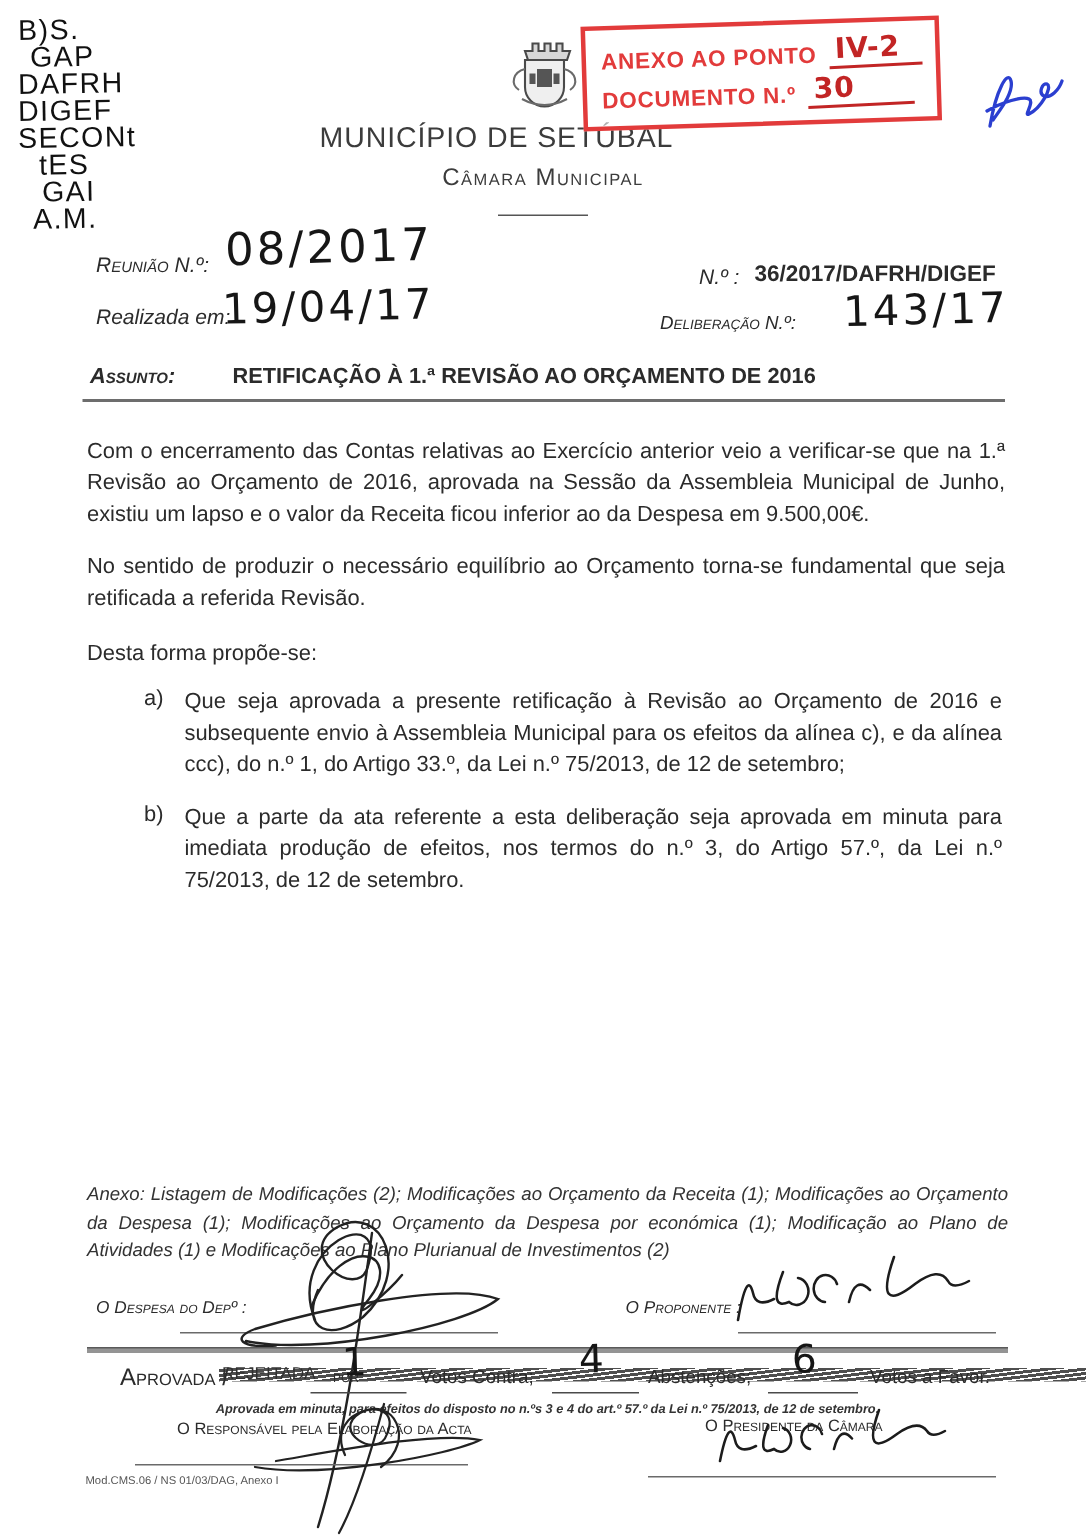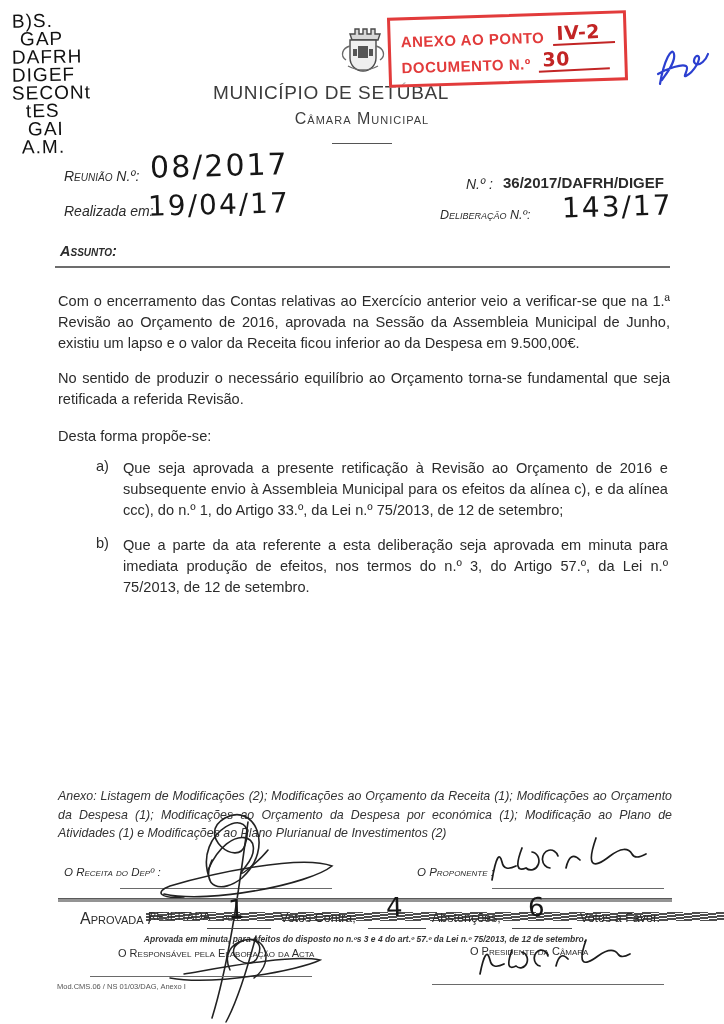--- a/index.html
+++ b/index.html
@@ -100,38 +100,39 @@
   <div class="abs hw" style="left:148px;top:188px;font-size:28px;">19/04/17</div>
 
 
   <div class="abs it" style="left:466px;top:176px;font-size:14px;">N.º :</div>
   <div class="abs b" style="left:503px;top:174px;font-size:15px;">36/2017/DAFRH/DIGEF</div>
 
   <div class="abs sc it" style="left:440px;top:208px;font-size:12.5px;">Deliberação N.º:</div>
   <div class="abs hw" style="left:562px;top:190px;font-size:28px;">143/17</div>
 
   <div class="abs b it sc" style="left:60px;top:243px;font-size:14.5px;">Assunto:</div>
+  <div class="abs b" style="left:155px;top:243px;font-size:14.5px;">RETIFICAÇÃO À 1.ª REVISÃO AO ORÇAMENTO DE 2016</div>
   <div class="abs rule" style="left:55px;top:266px;width:615px;"></div>
 
   <div class="abs just" style="left:58px;top:291px;width:612px;font-size:14.6px;line-height:1.43;">Com o encerramento das Contas relativas ao Exercício anterior veio a verificar-se que na 1.ª Revisão ao Orçamento de 2016, aprovada na Sessão da Assembleia Municipal de Junho, existiu um lapso e o valor da Receita ficou inferior ao da Despesa em 9.500,00€.</div>
   <div class="abs" style="left:58px;top:428px;width:612px;font-size:14.6px;">Desta forma propõe-se:</div>
   <div class="abs just" style="left:58px;top:368px;width:612px;font-size:14.6px;line-height:1.43;">No sentido de produzir o necessário equilíbrio ao Orçamento torna-se fundamental que seja retificada a referida Revisão.</div>
 
   <div class="abs" style="left:96px;top:458px;width:572px;display:flex;">
     <div style="width:27px;flex:none;font-size:14.6px;">a)</div>
     <div class="just" style="font-size:14.6px;line-height:1.43;">Que seja aprovada a presente retificação à Revisão ao Orçamento de 2016 e subsequente envio à Assembleia Municipal para os efeitos da alínea c), e da alínea ccc), do n.º 1, do Artigo 33.º, da Lei n.º 75/2013, de 12 de setembro;</div>
   </div>
   <div class="abs" style="left:96px;top:535px;width:572px;display:flex;">
     <div style="width:27px;flex:none;font-size:14.6px;">b)</div>
     <div class="just" style="font-size:14.6px;line-height:1.43;">Que a parte da ata referente a esta deliberação seja aprovada em minuta para imediata produção de efeitos, nos termos do n.º 3, do Artigo 57.º, da Lei n.º 75/2013, de 12 de setembro.</div>
   </div>
 
   <div class="abs it just" style="left:58px;top:787px;width:614px;font-size:12.4px;line-height:1.5;color:#333;">Anexo: Listagem de Modificações (2); Modificações ao Orçamento da Receita (1); Modificações ao Orçamento da Despesa (1); Modificações ao Orçamento da Despesa por económica (1); Modificação ao Plano de Atividades (1) e Modificações ao Plano Plurianual de Investimentos (2)</div>
 
-  <div class="abs sc it" style="left:64px;top:866px;font-size:11.5px;">O Receita do Depº :</div>
+  <div class="abs sc it" style="left:64px;top:866px;font-size:11.5px;">O Despesa do Depº :</div>
   <div class="abs sig-line" style="left:120px;top:872px;width:212px;height:16px;"></div>
 
   <div class="abs sc it" style="left:417px;top:866px;font-size:11.5px;">O Proponente :</div>
   <div class="abs sig-line" style="left:492px;top:872px;width:172px;height:16px;"></div>
 
   <div class="abs" style="left:484px;top:836px;">
     <svg width="190" height="52" viewBox="0 0 190 52">
       <path d="M8 44 q6 -34 10 -18 q2 10 14 4 m6 -18 q-10 26 4 20 a8 9 0 1 0 6 -16 m18 16 a8 9 0 1 1 8 -12 m8 12 q4 -18 14 -8 m16 -22 q-14 40 14 18 q16 -12 22 -2 q3 6 14 0" fill="none" stroke="#1c1c1c" stroke-width="1.7" stroke-linecap="round"></path>
     </svg>
   </div>

